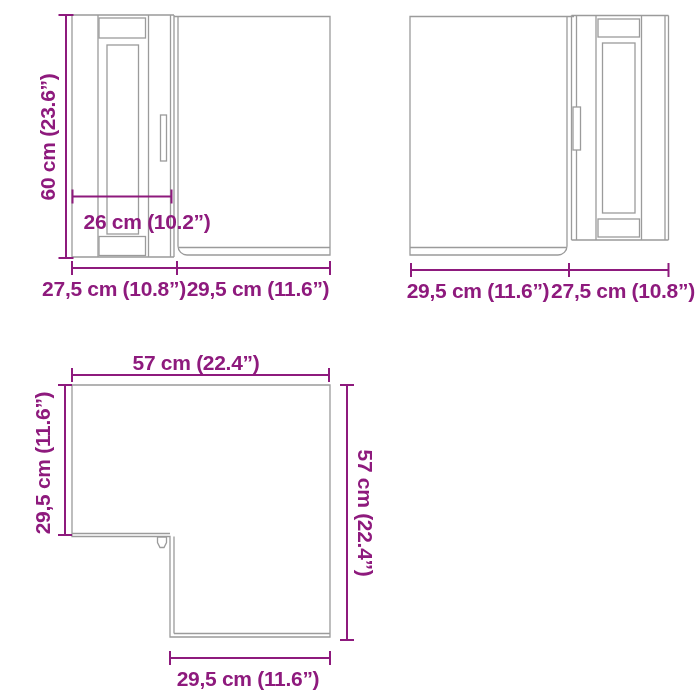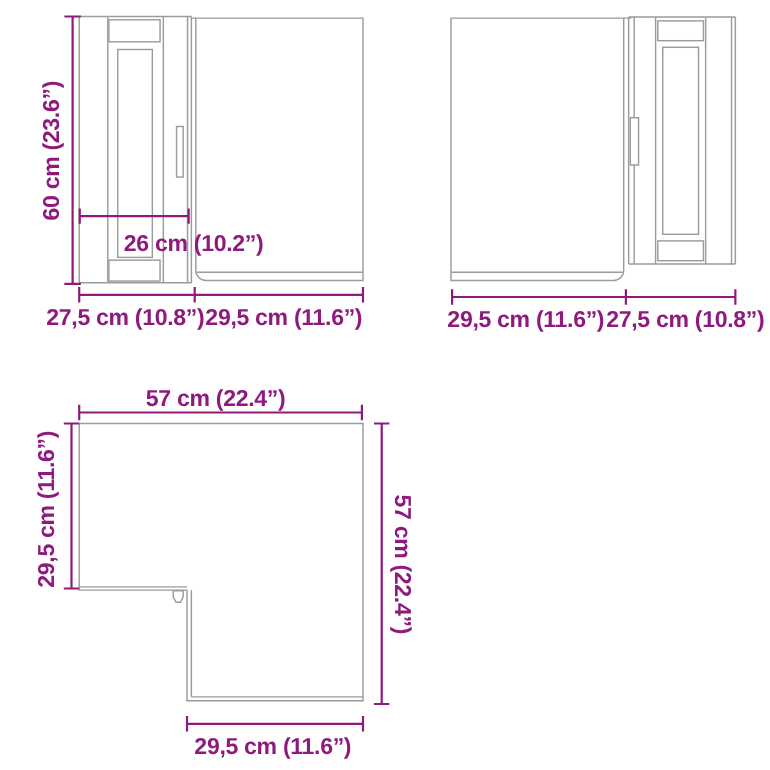--- a/index.html
+++ b/index.html
@@ -84,21 +84,21 @@
     <g>
       <path class="dimline" d="M72,375 H329 M72,368 V382 M329,368 V382"></path>
       <path class="dimline" d="M65,385 V535 M58,385 H72 M58,535 H72"></path>
       <path class="dimline" d="M347,385 V640 M340,385 H354 M340,640 H354"></path>
       <path class="dimline" d="M170,658 H330 M170,651 V665 M330,651 V665"></path>
     </g>
   </svg>
 
   <div class="dim rot-ccw" style="left:48px;top:137px;">60 cm (23.6”)</div>
 
-  <div class="dim" style="left:152px;top:222px;padding-left:48px;">26 cm (10.2”)</div>
+  <div class="dim" style="left:123px;top:222px;padding-left:48px;">26 cm (10.2”)</div>
 
   <div class="dim" style="left:114px;top:289px;">27,5 cm (10.8”)</div>
 
   <div class="dim" style="left:258px;top:289px;">29,5 cm (11.6”)</div>
 
   <div class="dim" style="left:478px;top:291px;">29,5 cm (11.6”)</div>
 
   <div class="dim" style="left:623px;top:291px;">27,5 cm (10.8”)</div>
 
   <div class="dim" style="left:196px;top:363px;">57 cm (22.4”)</div>

